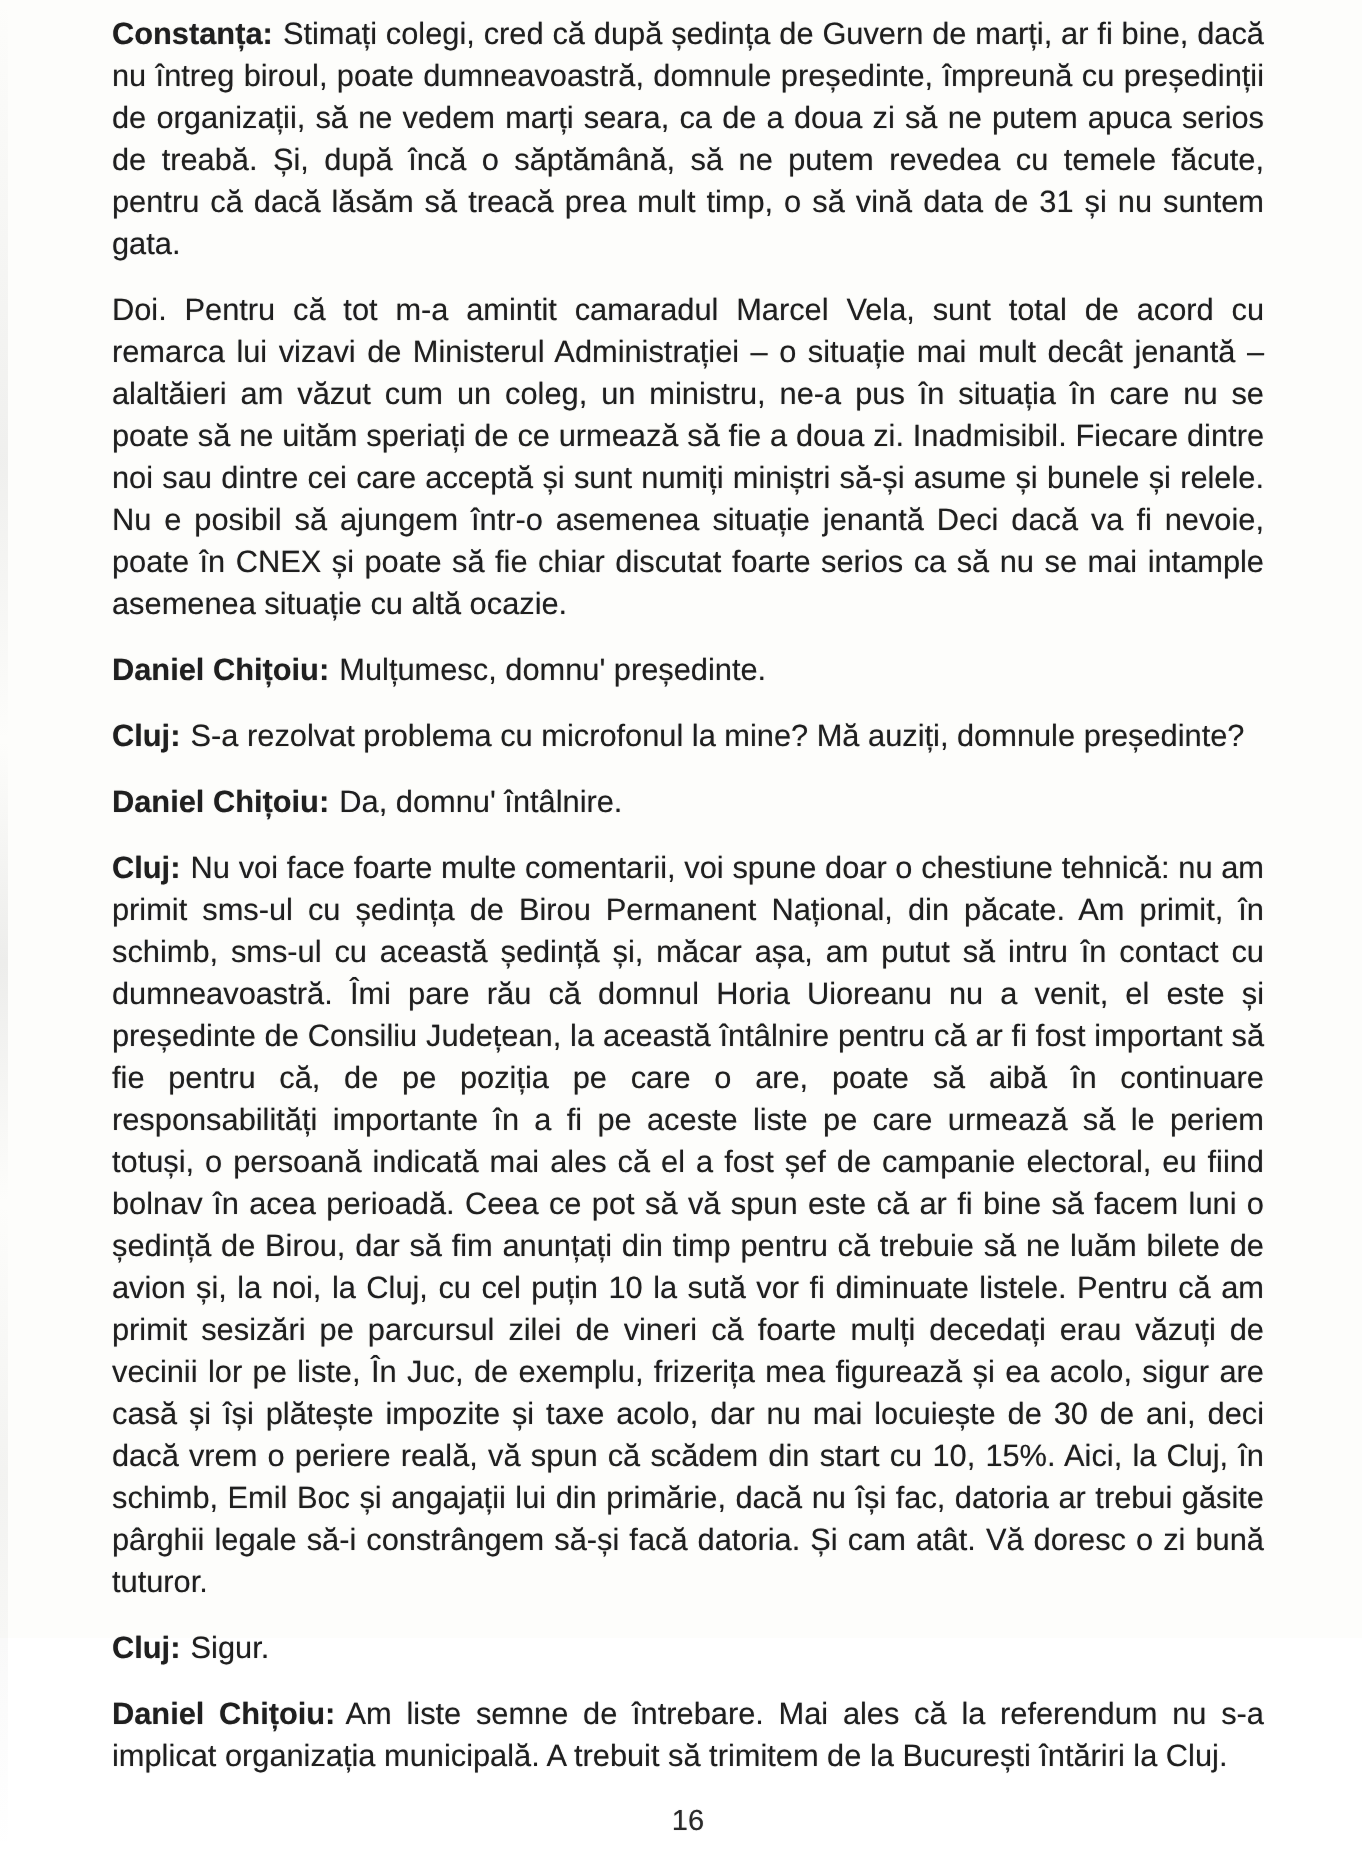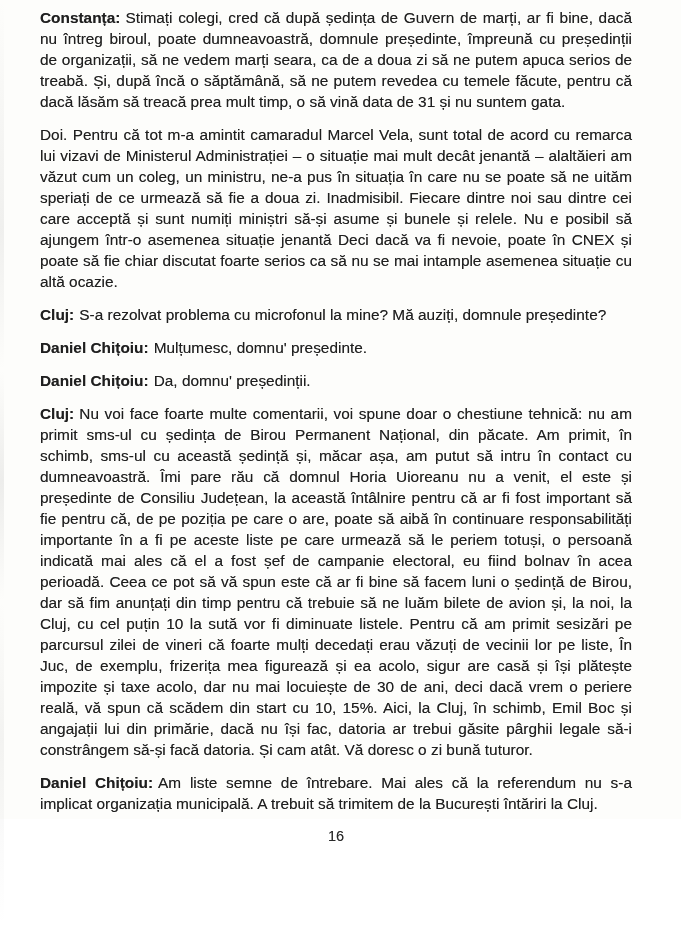--- a/index.html
+++ b/index.html
@@ -12,21 +12,21 @@
     width: 681px;
     height: 925px;
     overflow: hidden;
     position: relative;
   }
   .scan-page {
     box-sizing: border-box;
     width: 681px;
     height: 819px;
     background: #fdfdfb;
-    padding: 7px 49px 0 40px;
+    padding: 7px 49px 0 56px;
     font-family: "Liberation Sans", sans-serif;
     font-size: 15.4px;
     line-height: 21px;
     color: #1f1f1f;
     text-align: justify;
     
     text-shadow: 0 0 0.45px rgba(40,40,40,0.55);
   }
   .scan-page p {
     margin: 0 0 12px 0;
@@ -72,36 +72,39 @@
 
   <p>
     <span class="speaker">Constanța:</span><span>Stimați colegi, cred că după ședința de Guvern de marți, ar fi bine, dacă nu întreg biroul, poate dumneavoastră, domnule președinte, împreună cu președinții de organizații, să ne vedem marți seara, ca de a doua zi să ne putem apuca serios de treabă. Și, după încă o săptămână, să ne putem revedea cu temele făcute, pentru că dacă lăsăm să treacă prea mult timp, o să vină data de 31 și nu suntem gata.</span>
   </p>
 
   <p>
     <span>Doi. Pentru că tot m-a amintit camaradul Marcel Vela, sunt total de acord cu remarca lui vizavi de Ministerul Administrației – o situație mai mult decât jenantă – alaltăieri am văzut cum un coleg, un ministru, ne-a pus în situația în care nu se poate să ne uităm speriați de ce urmează să fie a doua zi. Inadmisibil. Fiecare dintre noi sau dintre cei care acceptă și sunt numiți miniștri să-și asume și bunele și relele. Nu e posibil să ajungem într-o asemenea situație jenantă Deci dacă va fi nevoie, poate în CNEX și poate să fie chiar discutat foarte serios ca să nu se mai intample asemenea situație cu altă ocazie.</span>
   </p>
 
   <p>
+    <span class="speaker">Daniel Chițoiu:</span><span>Mulțumesc, domnu' președinte.</span>
+  </p>
+
+  <p>
     <span class="speaker">Cluj:</span><span>S-a rezolvat problema cu microfonul la mine? Mă auziți, domnule președinte?</span>
   </p>
 
   <p>
-    <span class="speaker">Daniel Chițoiu:</span><span>Mulțumesc, domnu' președinte.</span>
-  </p>
-
-  <p>
-    <span class="speaker">Daniel Chițoiu:</span><span>Da, domnu' președinții.</span>
+    <span class="speaker">Daniel Chițoiu:</span><span>Da, domnu' întâlnire.</span>
   </p>
 
   <p>
     <span class="speaker">Cluj:</span><span>Nu voi face foarte multe comentarii, voi spune doar o chestiune tehnică: nu am primit sms-ul cu ședința de Birou Permanent Național, din păcate. Am primit, în schimb, sms-ul cu această ședință și, măcar așa, am putut să intru în contact cu dumneavoastră. Îmi pare rău că domnul Horia Uioreanu nu a venit, el este și președinte de Consiliu Județean, la această întâlnire pentru că ar fi fost important să fie pentru că, de pe poziția pe care o are, poate să aibă în continuare responsabilități importante în a fi pe aceste liste pe care urmează să le periem totuși, o persoană indicată mai ales că el a fost șef de campanie electoral, eu fiind bolnav în acea perioadă. Ceea ce pot să vă spun este că ar fi bine să facem luni o ședință de Birou, dar să fim anunțați din timp pentru că trebuie să ne luăm bilete de avion și, la noi, la Cluj, cu cel puțin 10 la sută vor fi diminuate listele. Pentru că am primit sesizări pe parcursul zilei de vineri că foarte mulți decedați erau văzuți de vecinii lor pe liste, În Juc, de exemplu, frizerița mea figurează și ea acolo, sigur are casă și își plătește impozite și taxe acolo, dar nu mai locuiește de 30 de ani, deci dacă vrem o periere reală, vă spun că scădem din start cu 10, 15%. Aici, la Cluj, în schimb, Emil Boc și angajații lui din primărie, dacă nu își fac, datoria ar trebui găsite pârghii legale să-i constrângem să-și facă datoria. Și cam atât. Vă doresc o zi bună tuturor.</span>
   </p>
 
 
+  <p>
+    <span class="speaker">Cluj:</span><span>Sigur.</span>
+  </p>
 
   <p>
     <span class="speaker">Daniel Chițoiu:</span><span>Am liste semne de întrebare. Mai ales că la referendum nu s-a implicat organizația municipală. A trebuit să trimitem de la București întăriri la Cluj.</span>
   </p>
 
   <div class="page-number">16</div>
 
 </div>
 
 </body></html>

